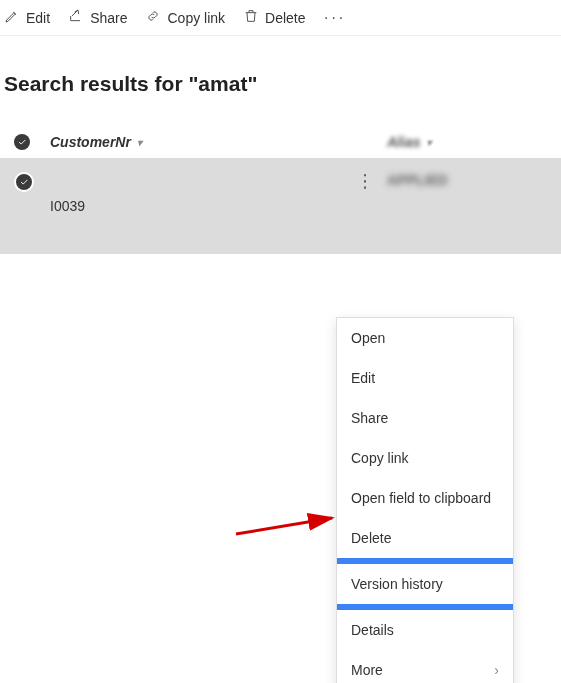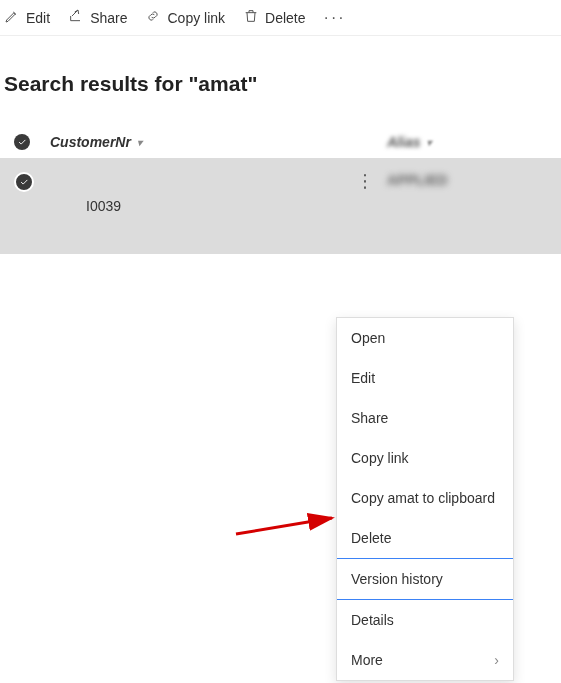--- a/index.html
+++ b/index.html
@@ -54,21 +54,21 @@
   .row {
     display:flex;
     align-items:flex-start;
     background:#dcdcdc;
     padding: 14px 14px 40px 14px;
     font-size:14px;
     position:relative;
   }
   .row .sel-col { padding-top:0; }
   .row .check-circle { background:#3a3a3a; border:2px solid #fff; box-sizing:content-box; }
-  .row .cust-col { padding-top: 26px; margin-left: 36px; }
+  .row .cust-col { padding-top: 26px; }
   .row .alias-col { padding-top: 0; }
   .row .alias-val { filter: blur(3px); color:#666; font-weight:600; }
   .row-actions {
     position:absolute; left:350px; top:12px;
     font-size:18px; color:#555; cursor:pointer;
     padding: 0 6px;
   }
 
   .context-menu {
     position:absolute;
@@ -80,21 +80,21 @@
     font-size:14px;
     color:#333;
   }
   .ctx-item {
     padding: 12px 14px;
     cursor:pointer;
     display:flex;
     align-items:center;
     justify-content:space-between;
   }
-  .ctx-sep { border-top:1px solid #3b82f6;text-align:center; }
+  .ctx-sep { border-top:6px solid #3b82f6;text-align:center; }
   .ctx-chev { color:#888; }
 
   .arrow {
     position:absolute;
     left:234px; top:512px;
     pointer-events:none;
   }
 </style>
 </head>
 <body>
@@ -185,21 +185,21 @@
   <div class="ctx-item">
       <span>Edit</span>
     </div>
   <div class="ctx-item">
       <span>Share</span>
     </div>
   <div class="ctx-item">
       <span>Copy link</span>
     </div>
   <div class="ctx-item">
-      <span>Copy amat to clipboard</span>
+      <span>Open field to clipboard</span>
     </div>
   <div class="ctx-item">
       <span>Delete</span>
     </div>
   <div class="ctx-item ctx-sep">
       <span>Version history</span>
     </div>
   <div class="ctx-item ctx-sep">
       <span>Details</span>
     </div>

